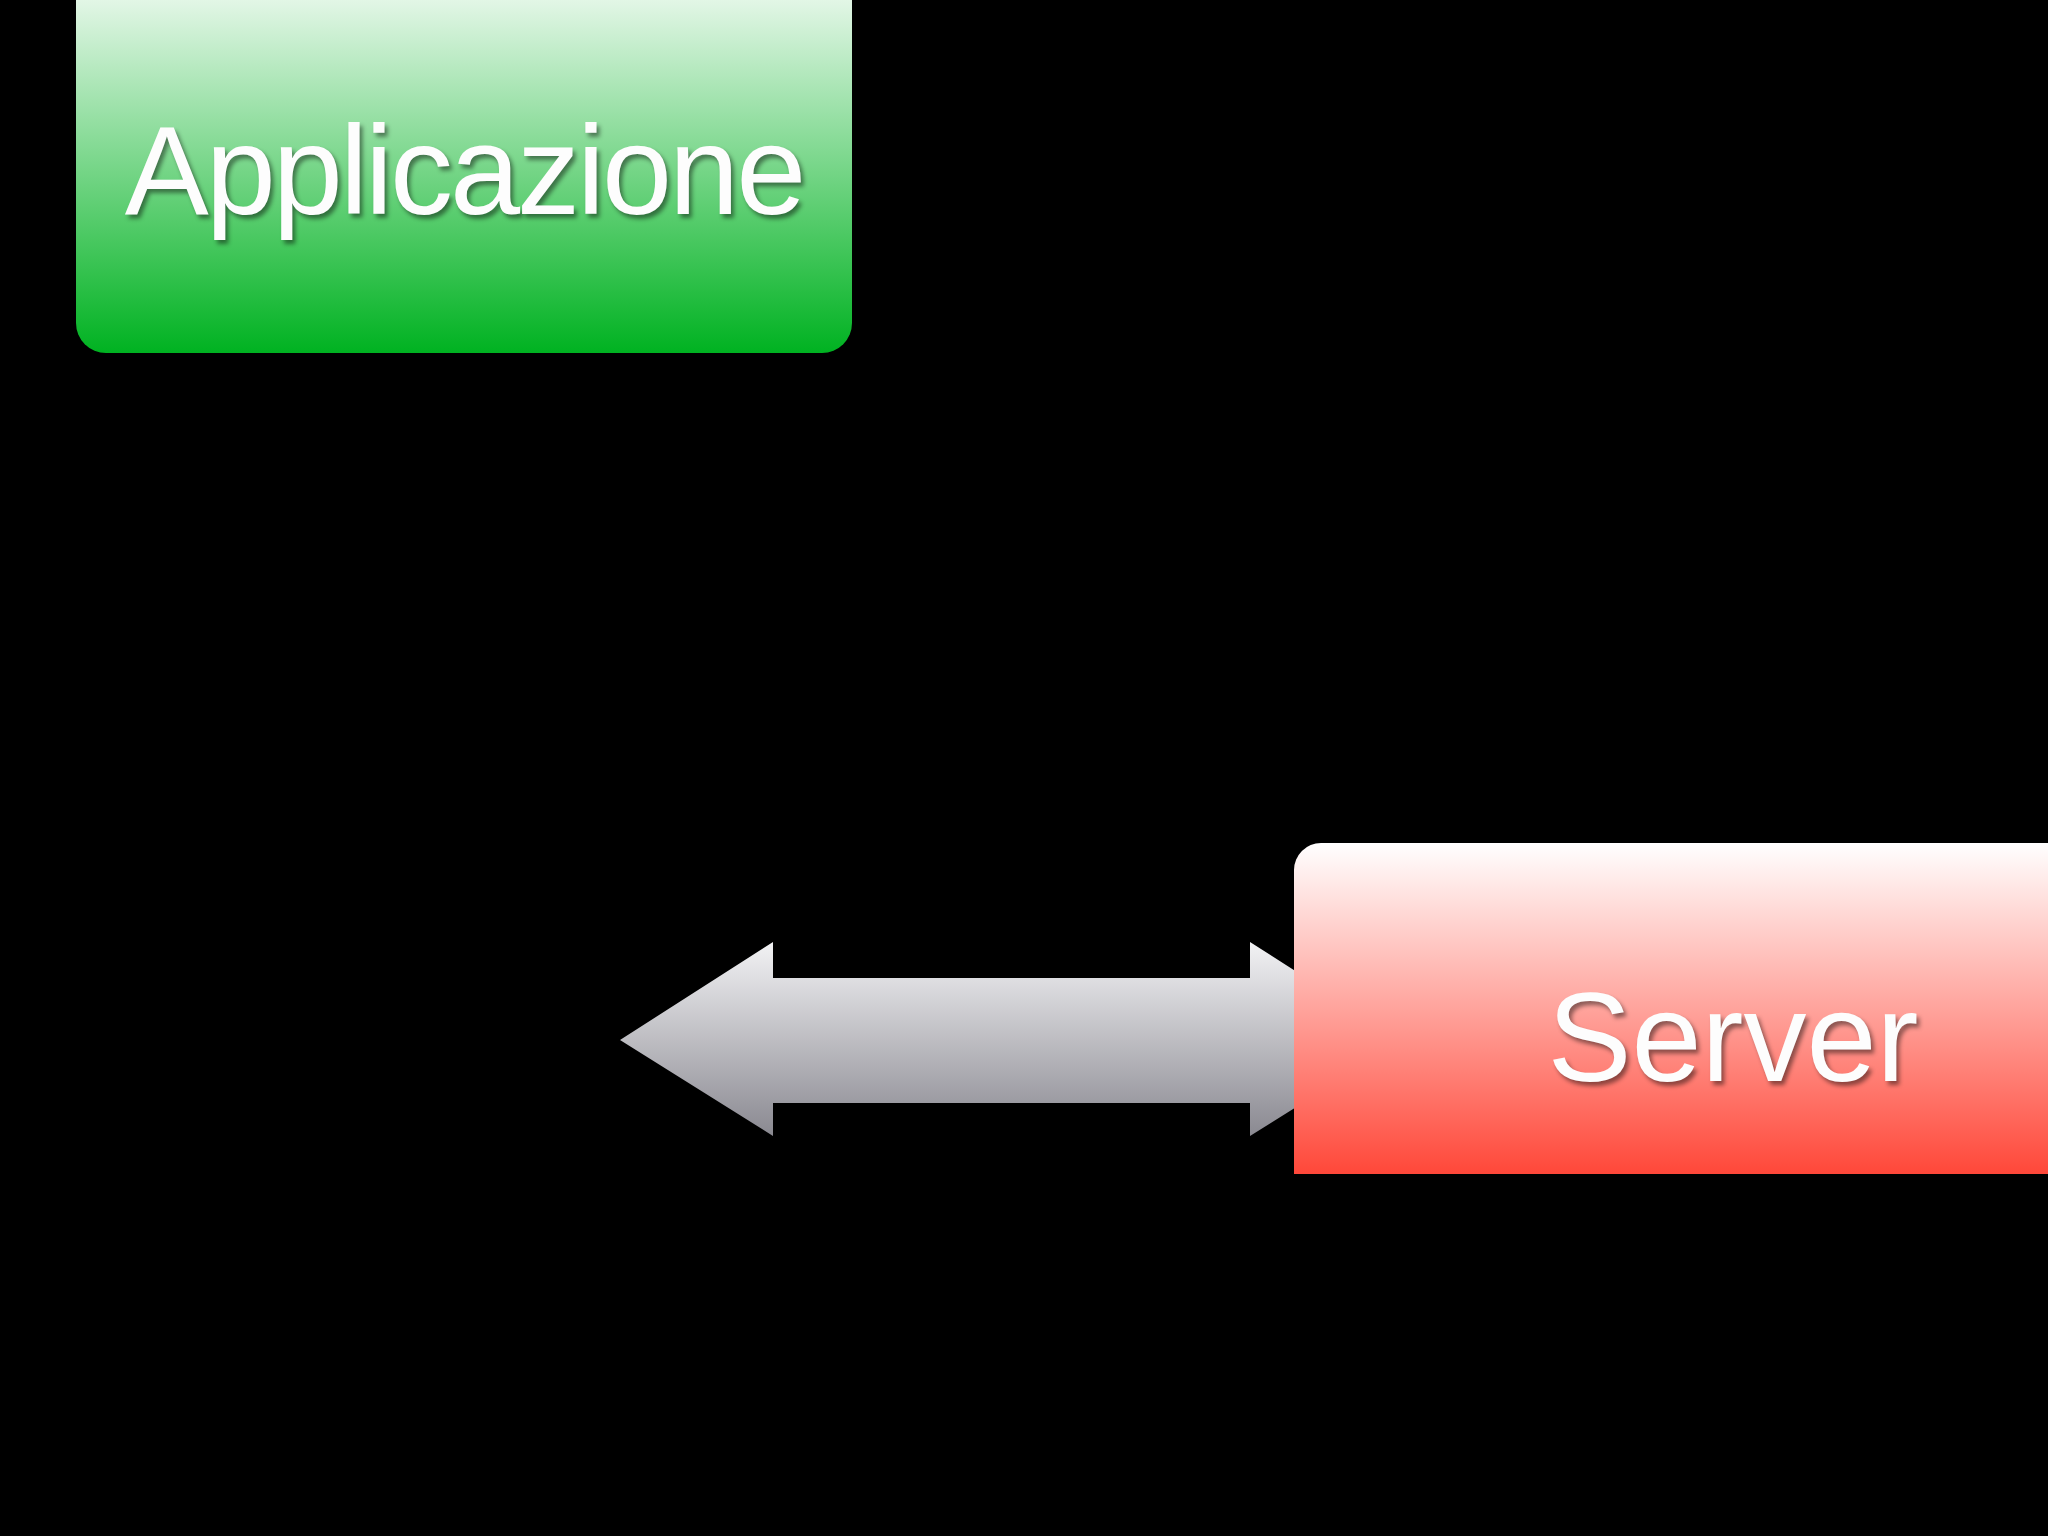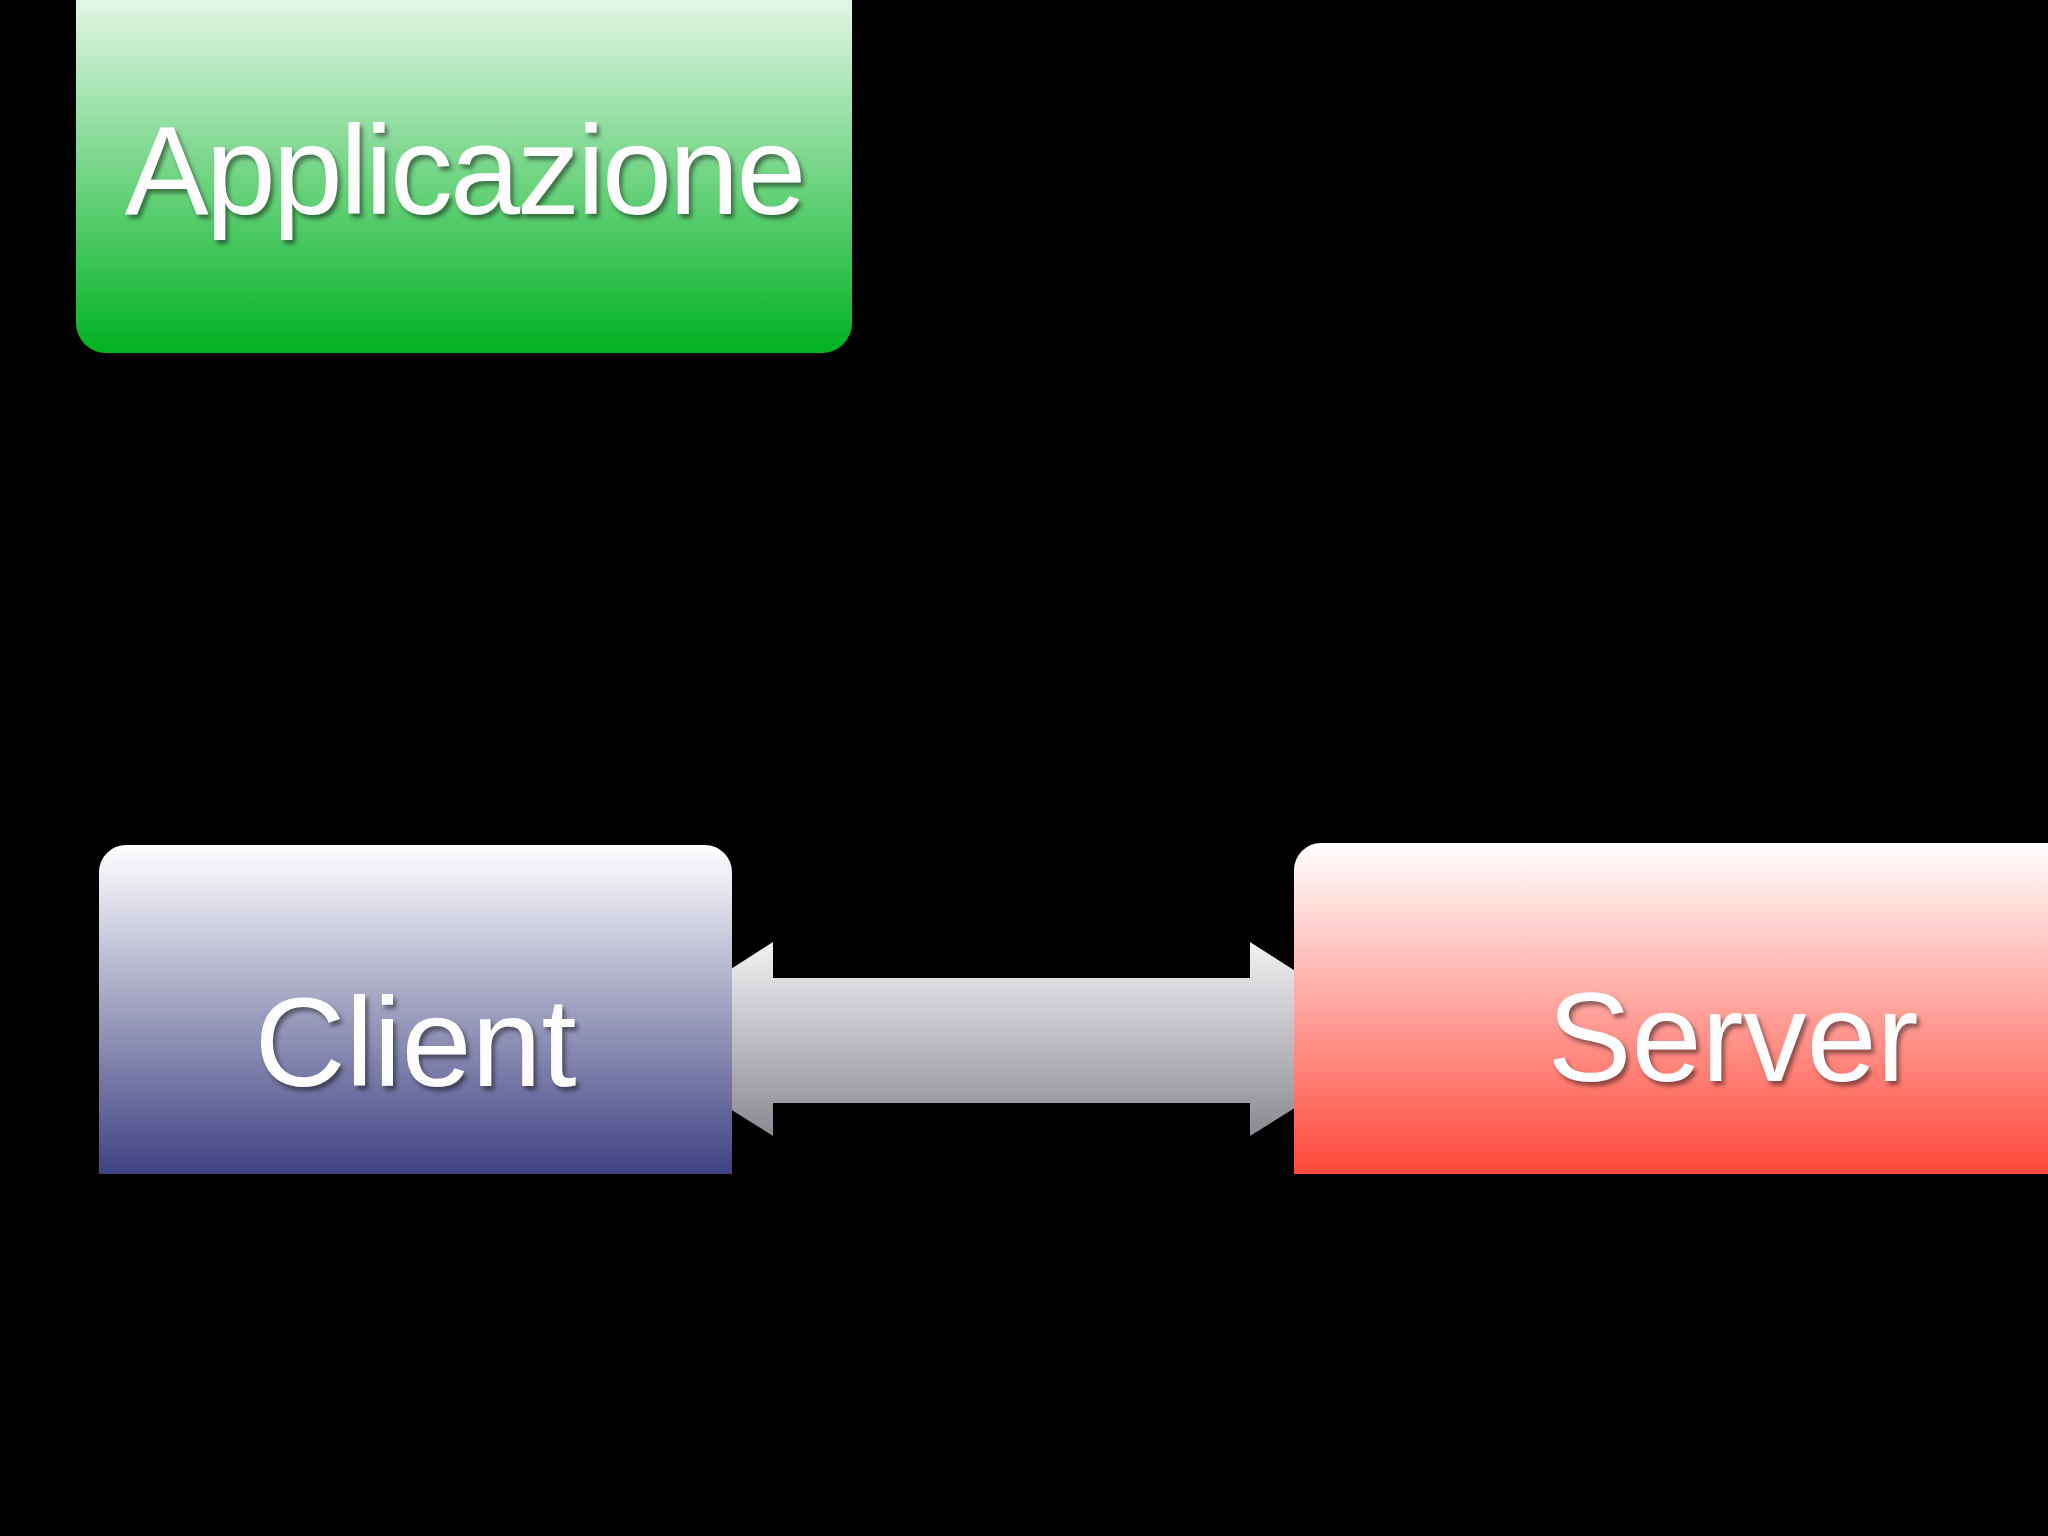--- a/index.html
+++ b/index.html
@@ -57,21 +57,18 @@
         <stop offset="1" stop-color="var(--c-arrow_bottom,#8a8991)"></stop>
       </linearGradient>
     </defs>
     <polygon fill="url(#arrowGrad)" points="620,1040 773,942 773,978 1250,978 1250,942 1403,1040 1250,1136 1250,1103 773,1103 773,1136"></polygon>
   </svg>
 
   <div class="node node-app">
     <span class="node-label">Applicazione</span>
   </div>
 
-  <div class="node node-client">
-    <span class="node-label">Client</span>
-  </div>
 
   <div class="node node-server">
     <span class="node-label">Server</span>
   </div>
 
 </div>
 
 </body></html>

